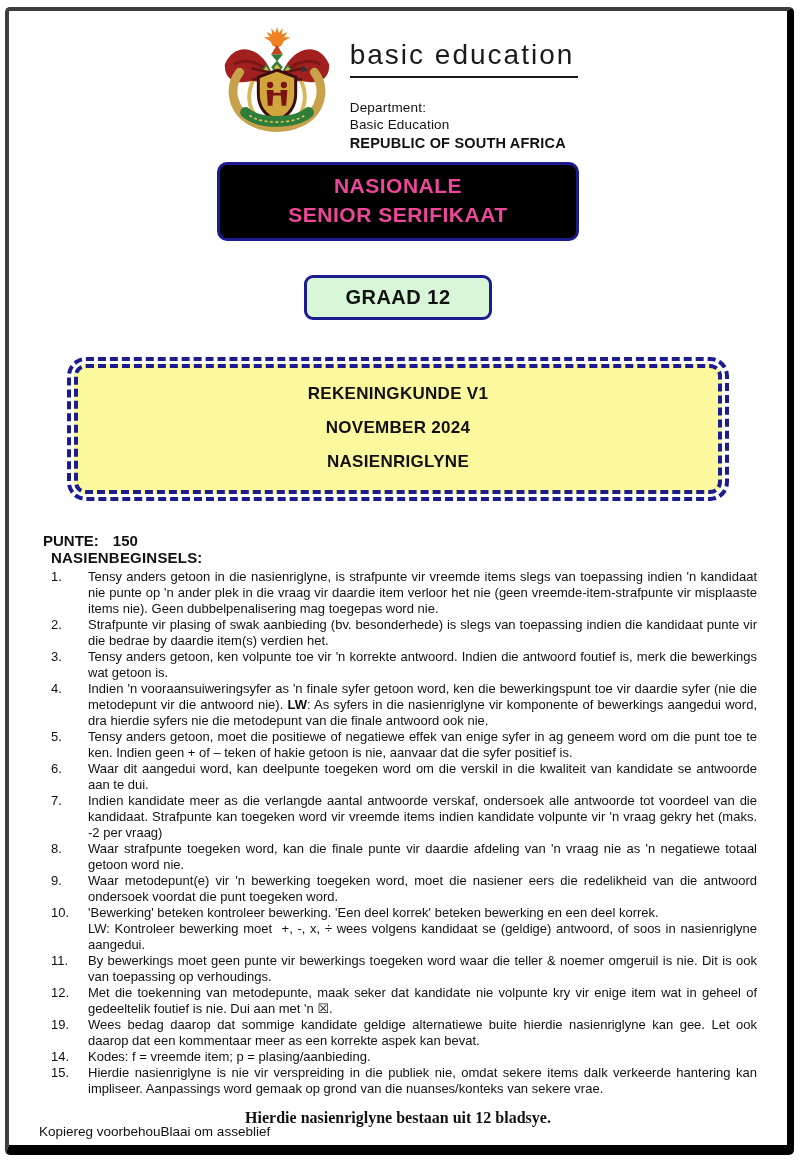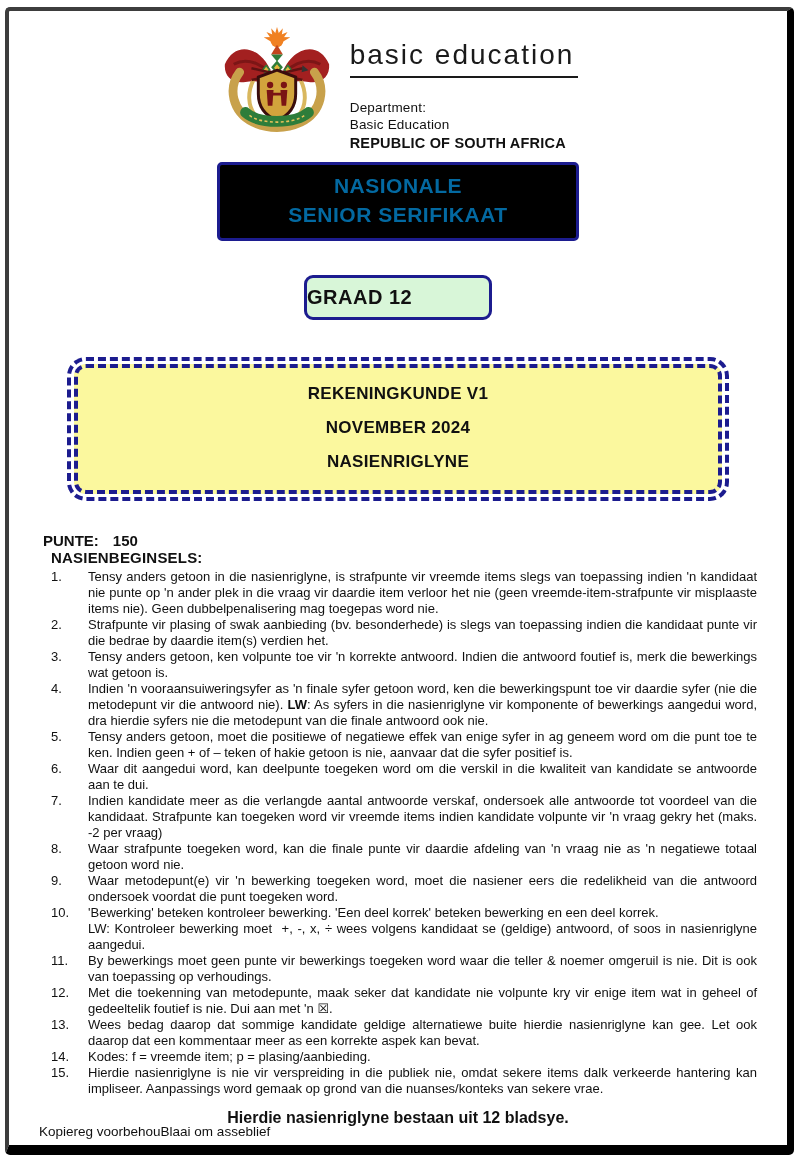--- a/index.html
+++ b/index.html
@@ -24,30 +24,30 @@
   .logo{width:118px;height:118px;flex:none;}
   .brand{margin-top:14px;}
   .wordmark{font-size:28px;letter-spacing:2px;color:#1a1a1a;padding:0 4px 5px 0;border-bottom:2px solid #1a1a1a;white-space:nowrap;}
   .dept{font-size:13.5px;line-height:1.25;margin-top:22px;letter-spacing:.2px;}
   .dept .b{font-weight:bold;font-size:14.5px;letter-spacing:.2px;}
   
   .nsc-box{
     width:356px;margin:10px auto 0;
     background:var(--nsc-bg,#000);
     border:3px solid var(--navy,#1c2f9e);
-    border-radius:5px;color:#0369a1;text-align:center;
+    border-radius:10px;color:#ec4899;text-align:center;
     font-weight:bold;font-size:21px;line-height:1.4;
     padding:6px 0 8px;letter-spacing:.5px;
   }
   
   .grade-box{
     width:182px;margin:34px auto 0;
     background:var(--grade-bg,#d8f6d8);
     border:3px solid var(--navy,#15157c);
-    border-radius:9px;
+    border-radius:9px;text-align:center;
     font-weight:bold;font-size:20px;padding:8px 0;letter-spacing:.5px;
   }
   
   .subject-box{
     width:640px;margin:44px auto 0;
     background:var(--subject-bg,#fbf89e);
     border:4px dashed var(--navy,#1f1f8f);
     outline:4px dashed var(--navy,#1f1f8f);
     outline-offset:3px;
     border-radius:12px;text-align:center;
@@ -58,21 +58,21 @@
   
   .punte{margin:38px 0 0 6px;font-weight:bold;font-size:15px;}
   .punte .val{margin-left:14px;}
   
   .principles{padding-left:14px;padding-right:2px;}
   .p-title{font-weight:bold;font-size:15px;margin-bottom:3px;letter-spacing:.2px;}
   .p-item{display:flex;}
   .p-num{flex:none;width:37px;font-size:13px;line-height:16px;}
   .p-text{flex:1;font-size:13px;line-height:16px;text-align:justify;white-space:pre-wrap;}
   
-  .page-note{text-align:center;font-weight:bold;font-size:16px;margin-top:12px;}
+  .page-note{text-align:center;font-weight:bold;font-size:16px;margin-top:12px;font-family:Liberation Serif, serif;}
   .footer{position:absolute;left:30px;right:30px;bottom:6px;display:flex;justify-content:flex-start;font-size:13.5px;}
 </style>
 </head>
 <body>
 
 <div class="page">
 
   <div class="header">
     <svg class="logo" viewBox="0 0 120 120" aria-hidden="true">
       <g fill="#f08122">
@@ -192,21 +192,21 @@
         </div>
         <div class="p-item">
           <div class="p-num">11.</div>
           <div class="p-text"><span>By bewerkings moet geen punte vir bewerkings toegeken word waar die teller &amp; noemer omgeruil is nie. Dit is ook van toepassing op verhoudings.</span></div>
         </div>
         <div class="p-item">
           <div class="p-num">12.</div>
           <div class="p-text"><span>Met die toekenning van metodepunte, maak seker dat kandidate nie volpunte kry vir enige item wat in geheel of gedeeltelik foutief is nie. Dui aan met 'n ☒.</span></div>
         </div>
         <div class="p-item">
-          <div class="p-num">13.</div>
+          <div class="p-num">19.</div>
           <div class="p-text"><span>Wees bedag daarop dat sommige kandidate geldige alternatiewe buite hierdie nasienriglyne kan gee. Let ook daarop dat een kommentaar meer as een korrekte aspek kan bevat.</span></div>
         </div>
         <div class="p-item">
           <div class="p-num">14.</div>
           <div class="p-text"><span>Kodes: f = vreemde item; p = plasing/aanbieding.</span></div>
         </div>
         <div class="p-item">
           <div class="p-num">15.</div>
           <div class="p-text"><span>Hierdie nasienriglyne is nie vir verspreiding in die publiek nie, omdat sekere items dalk verkeerde hantering kan impliseer. Aanpassings word gemaak op grond van die nuanses/konteks van sekere vrae.</span></div>
         </div>

